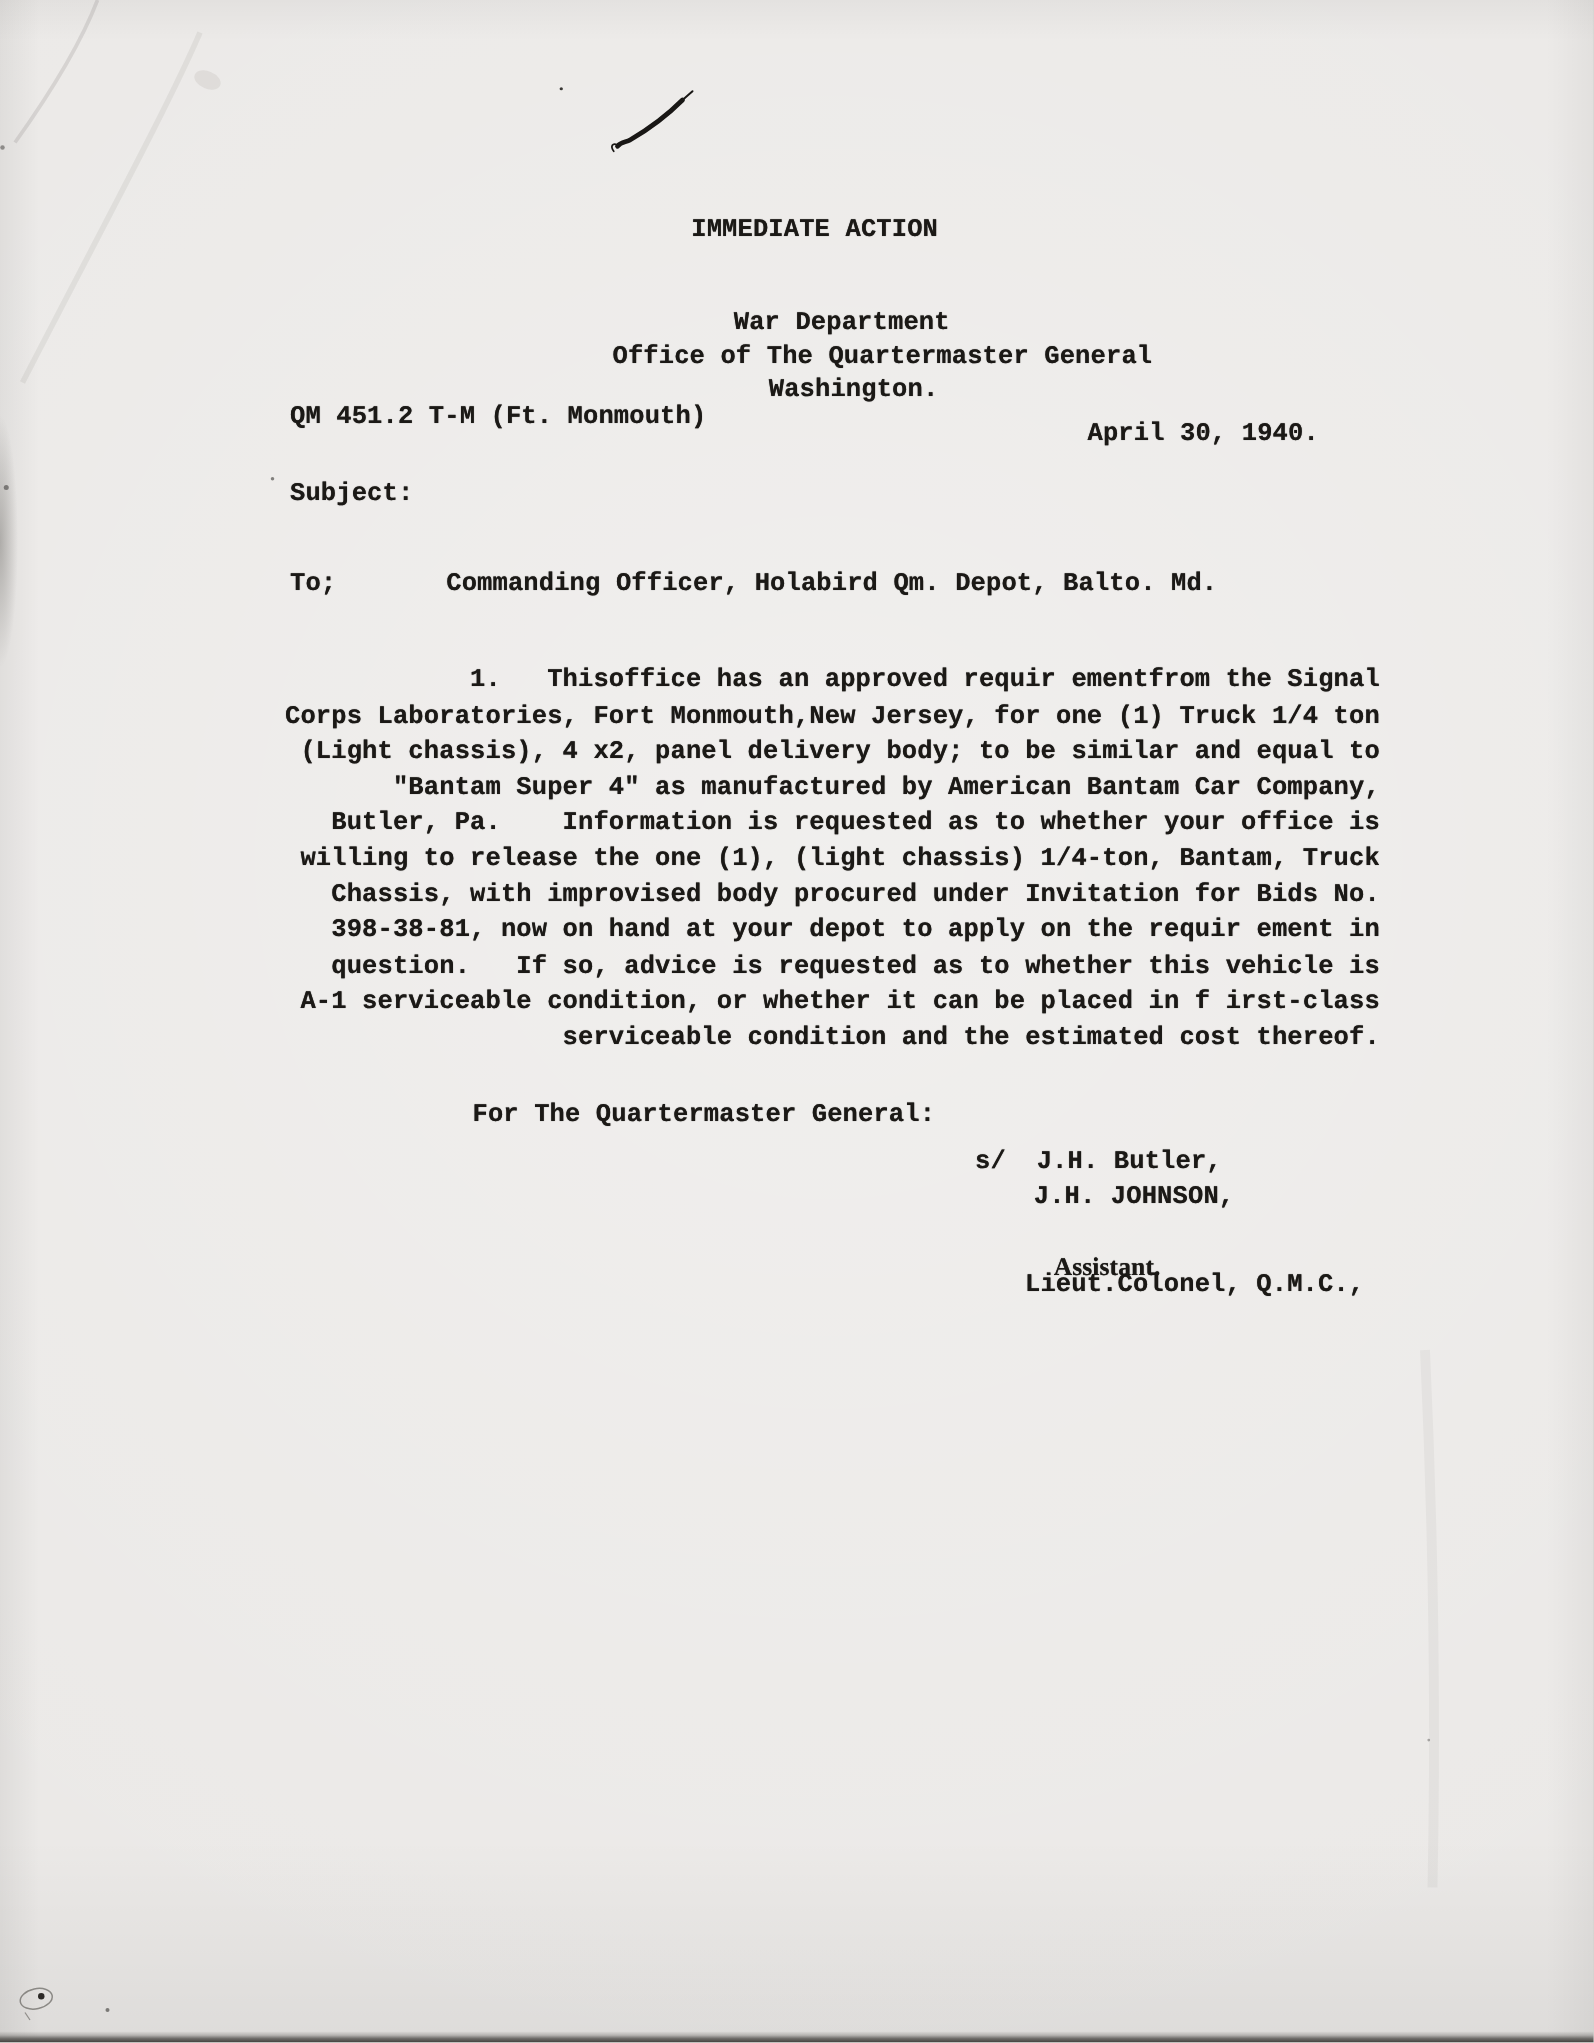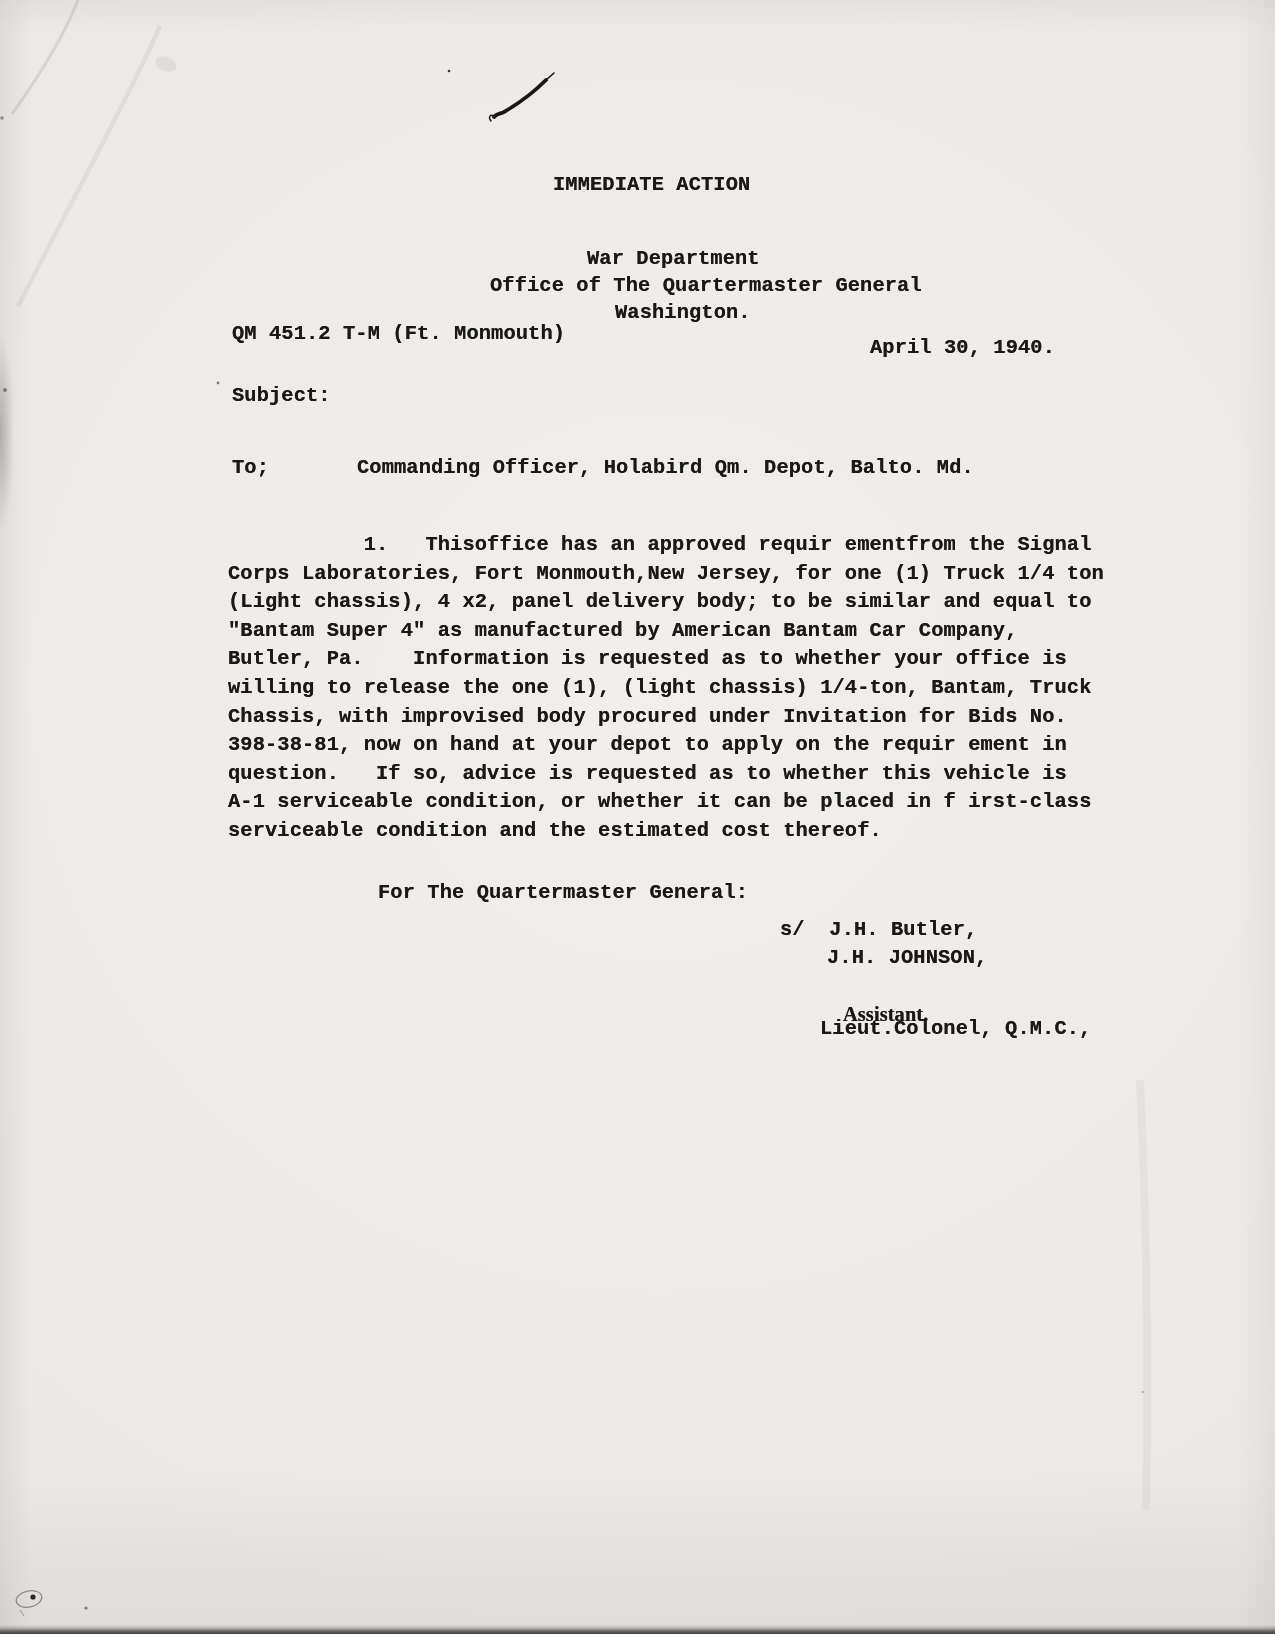--- a/index.html
+++ b/index.html
@@ -5,20 +5,21 @@
   html, body { margin: 0; padding: 0; background: #c9c7c4; }
   .page {
     position: relative;
     width: 1275px;
     height: 1634px;
     background: #ebe9e7;
     overflow: hidden;
     font-family: "Liberation Mono", "DejaVu Sans Mono", monospace;
     font-weight: 700;
     color: #1b1916;
+    text-align: right;
   }
   
   .page::before {
     content: "";
     position: absolute; inset: 0;
     pointer-events: none;
     background:
       linear-gradient(to right, rgba(0,0,0,0.055), rgba(0,0,0,0) 2.5%, rgba(0,0,0,0) 97%, rgba(0,0,0,0.045)),
       linear-gradient(to bottom, rgba(0,0,0,0.04), rgba(0,0,0,0) 2%, rgba(0,0,0,0) 90%, rgba(0,0,0,0.06)),
       radial-gradient(ellipse 120% 90% at 52% 42%, rgba(255,255,255,0.28), rgba(255,255,255,0) 70%);

